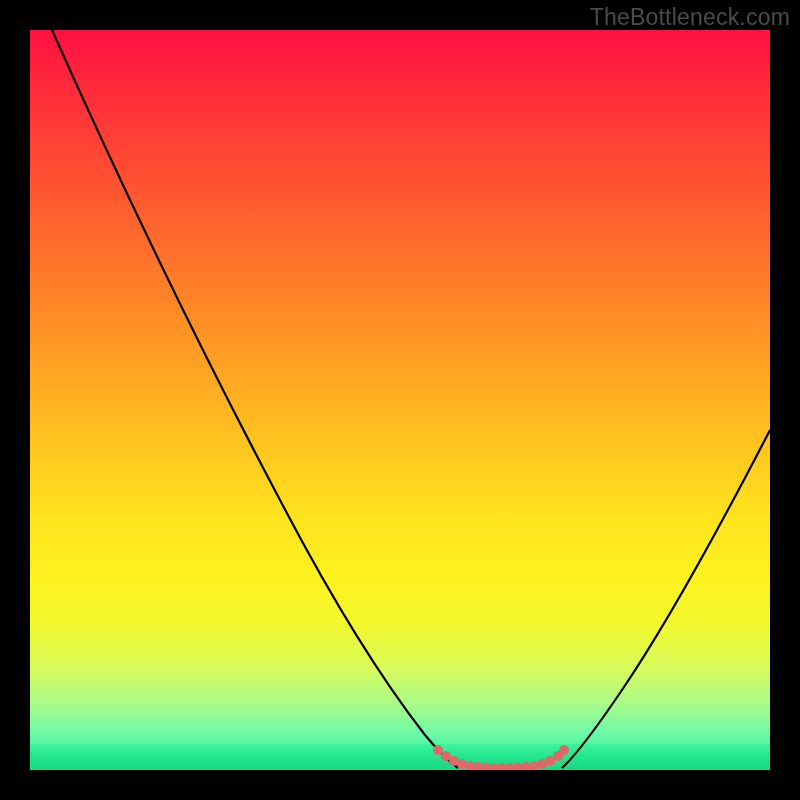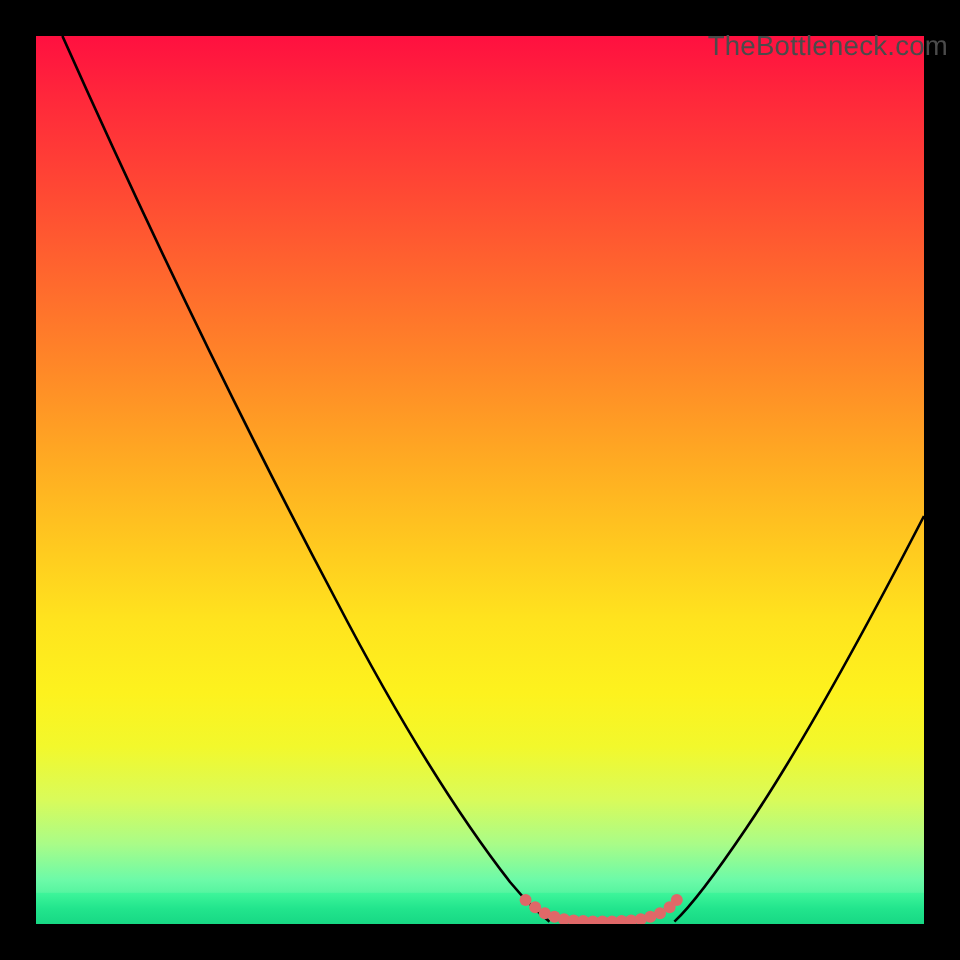--- a/index.html
+++ b/index.html
@@ -19,21 +19,20 @@
   }
   .watermark {
     position: absolute;
     top: 4px;
     right: 10px;
     font-size: 23px;
     font-weight: 500;
     color: #4b4b4b;
     letter-spacing: 0.2px;
     z-index: 50;
-    margin-top: 21px;
   }
   .plot-area {
     position: absolute;
     left: 30px;
     top: 30px;
     width: 740px;
     height: 740px;
     overflow: hidden;
   }
   .gradient-bg {

